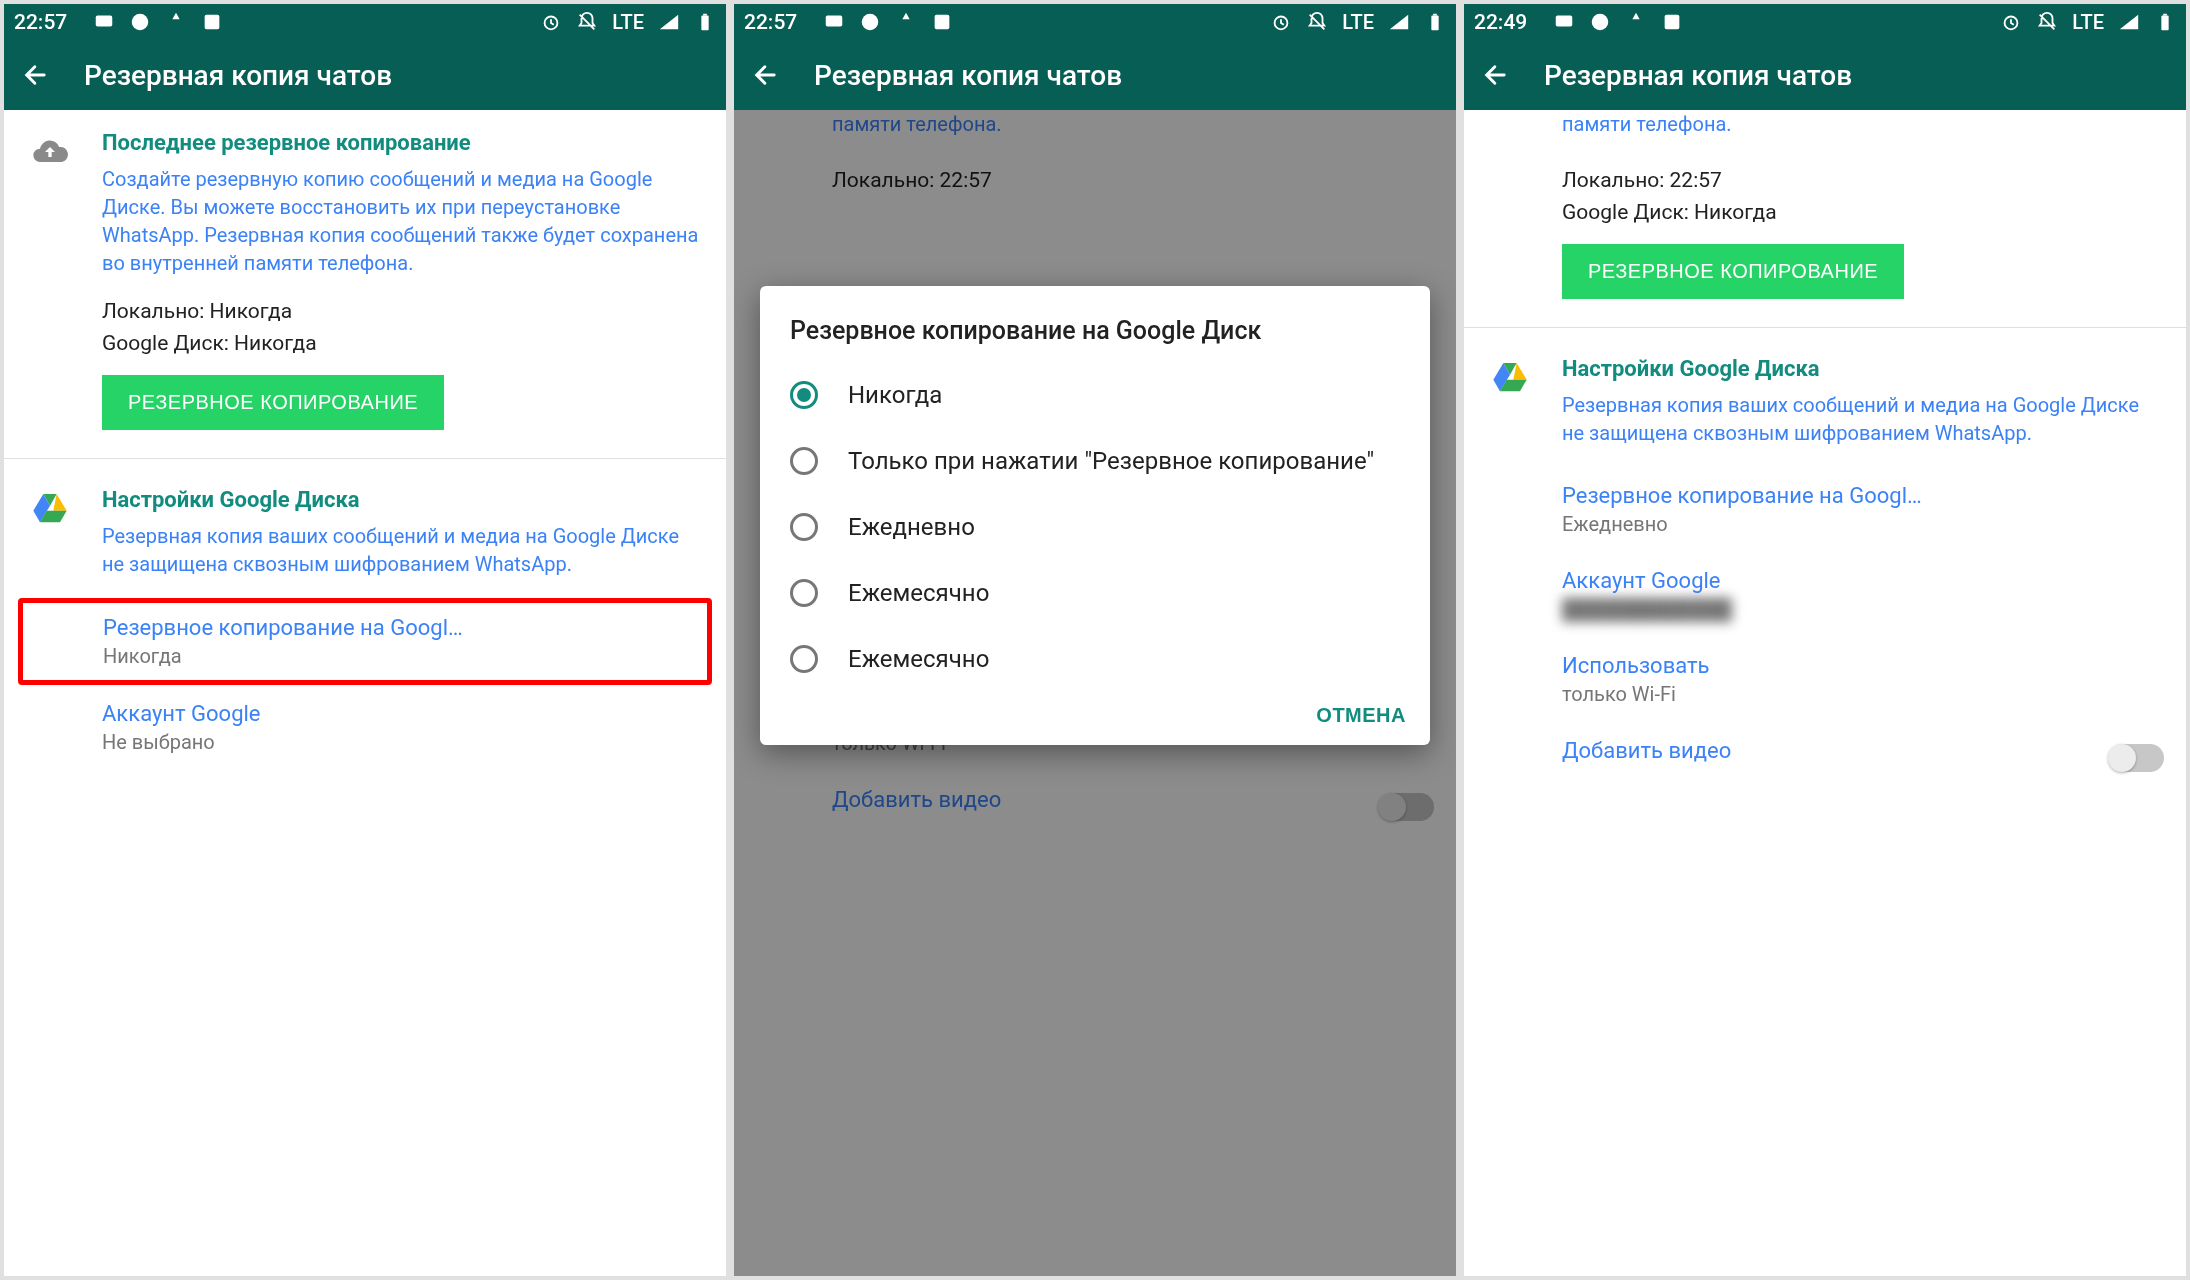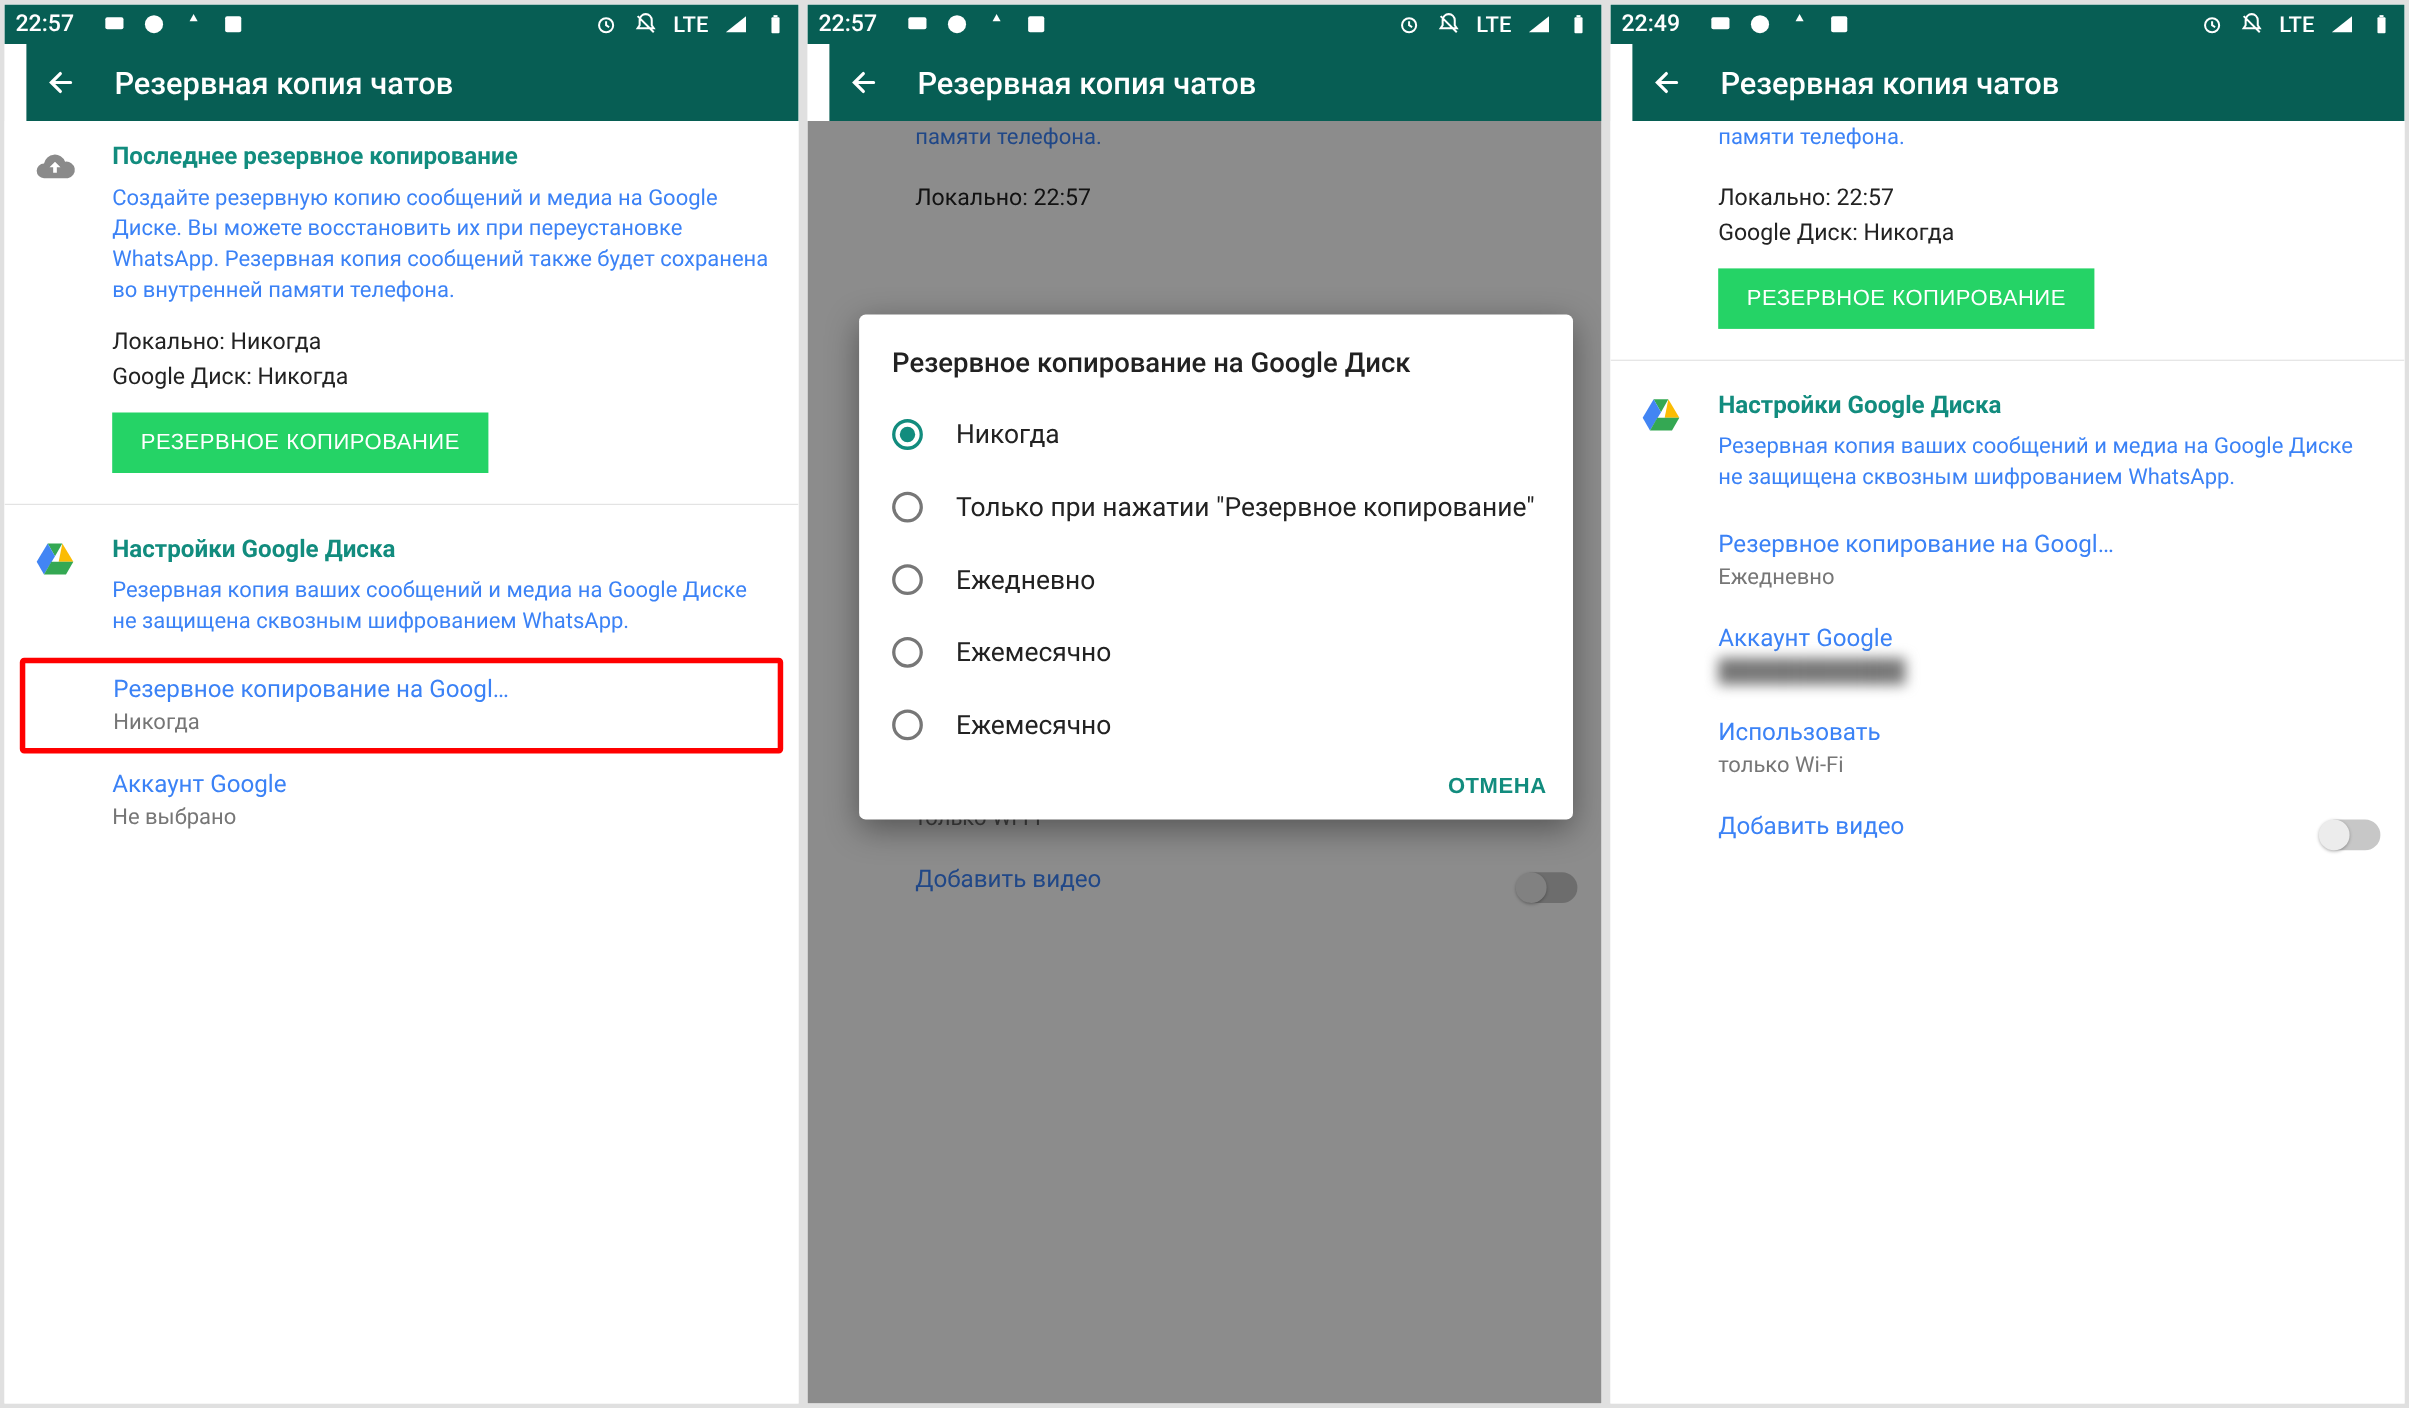--- a/index.html
+++ b/index.html
@@ -39,21 +39,20 @@
   .appbar {
     height: 70px;
     background: #075e54;
     color: #fff;
     display: flex;
     align-items: center;
     padding: 0 18px;
     gap: 34px;
     font-size: 28px;
     font-weight: 500;
-    margin-left: 20px;
   }
   .backarrow { width:28px; height:28px; }
   
   .content {
     flex: 1;
     background: #fff;
     overflow-y: hidden;
     color: #222;
     position: relative;
   }
@@ -129,21 +128,20 @@
   }
   .dialog {
     position: absolute;
     left: 26px; right: 26px;
     top: 176px;
     background: #fff;
     border-radius: 6px;
     box-shadow: 0 8px 30px rgba(0,0,0,.4);
     z-index: 10;
     padding: 28px 0 10px;
-    margin-left: 21px;
   }
   .dialog-title {
     font-size: 25px;
     color: #222;
     font-weight: 500;
     padding: 0 30px 14px;
     line-height: 34px;
   }
   .radio-row {
     display:flex; align-items:center;

